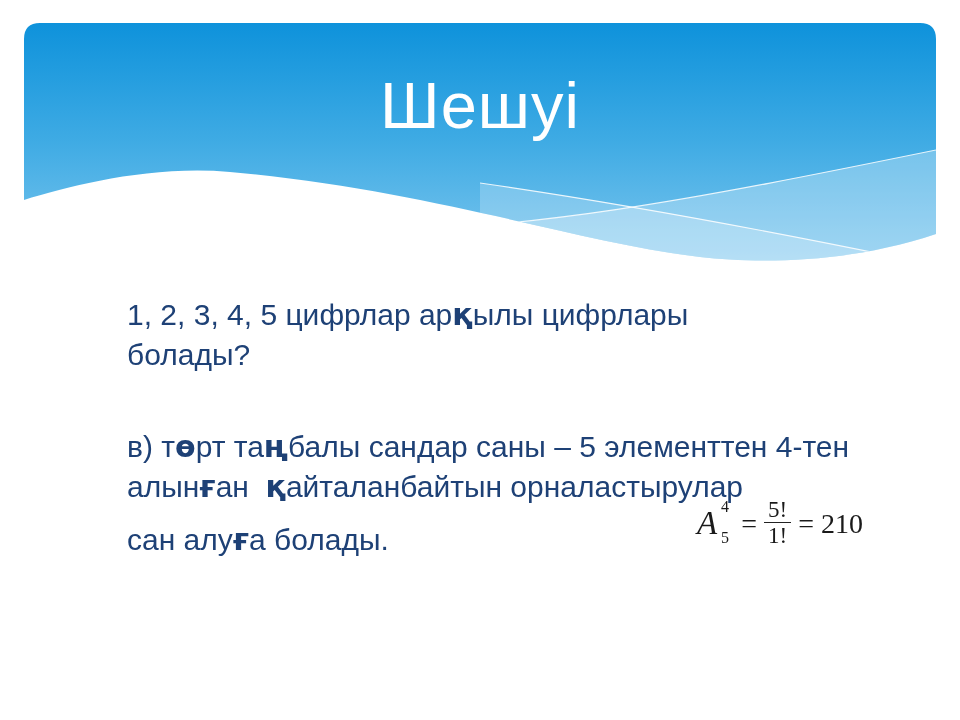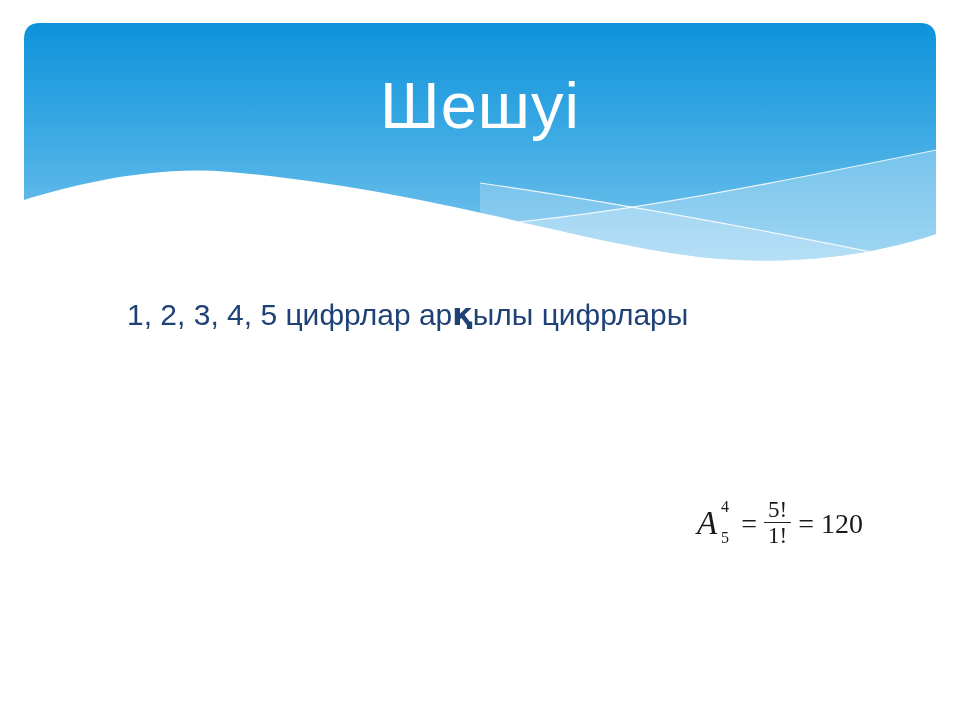--- a/index.html
+++ b/index.html
@@ -136,31 +136,39 @@
       <path d="M 480 183 C 640 206 790 235 930 264 L 960 270 L 480 270 Z" fill="rgba(255,255,255,0.22)"></path>
       <path d="M 480 183 C 640 206 790 235 930 264" fill="none" stroke="rgba(255,255,255,0.85)" stroke-width="1.2"></path>
     </g>
   </svg>
 
   <h1 class="slide-title">Шешуі</h1>
 
   <div class="body-text">
     <p class="para para-1">
       <span class="text-line">1, 2, 3, 4, 5 цифрлар ар<span class="kz">қ</span>ылы цифрлары</span>
+      <span class="text-line">болады?</span>
+    </p>
+    <p class="para para-2">
+      <span class="text-line">в) т<span class="kz">ө</span>рт та<span class="kz">ң</span>балы сандар саны – 5 элементтен 4-тен</span>
+      <span class="text-line">алын<span class="kz">ғ</span>ан  <span class="kz">қ</span>айталанбайтын орналастырулар</span>
+    </p>
+    <p class="para para-3">
+      <span class="text-line">сан алу<span class="kz">ғ</span>а болады.</span>
     </p>
   </div>
 
   <div class="formula">
     <span class="f-var">
       <span>A</span>
       <span class="f-sup">4</span>
       <span class="f-sub">5</span>
     </span>
     <span class="f-eq">=</span>
     <span class="f-frac">
       <span class="f-num">5!</span>
       <span class="f-den">1!</span>
     </span>
     <span class="f-eq">=</span>
-    <span class="f-res">120</span>
+    <span class="f-res">210</span>
   </div>
 
 </div>
 
 </body></html>

